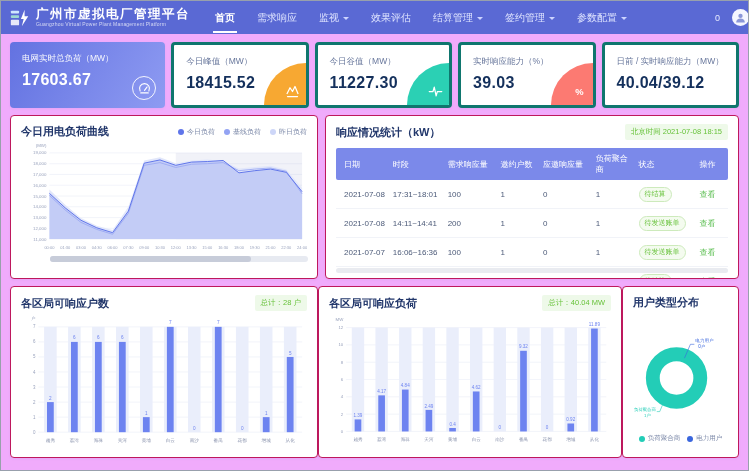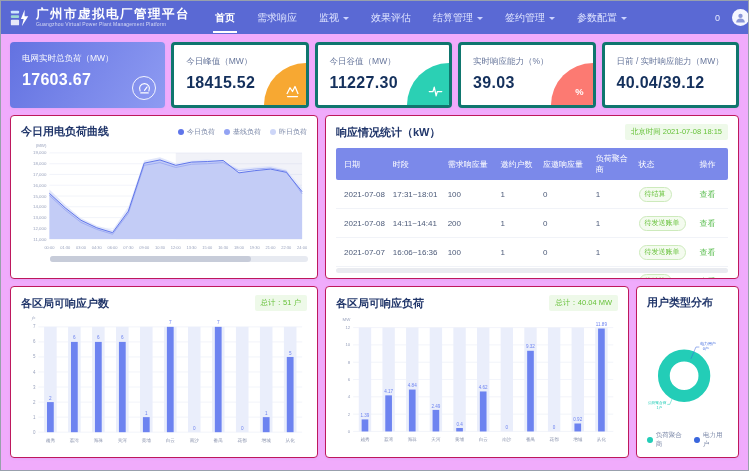--- a/index.html
+++ b/index.html
@@ -64,21 +64,21 @@
   thead th:first-child{padding-left:8px;border-radius:2px 0 0 2px;}
   thead th:last-child{border-radius:0 2px 2px 0;}
   tbody td{font-size:8px;color:#4c5a78;padding:6.5px 4px;border-bottom:1px solid #f1f3f8;white-space:nowrap;}
   tbody td:first-child{padding-left:8px;}
   .status-pill{display:inline-block;border:1px solid #cdeabc;background:#f4fbef;color:#67c23a;
                border-radius:8px;padding:1.5px 5px;font-size:7px;}
   .view-link{color:#54bb49;cursor:pointer;}
   .table-scrollbar{position:absolute;left:10px;right:10px;bottom:5px;height:5px;border-radius:3px;background:#e9ebf0;}
 
   
-  .bottom-row{display:flex;gap:7px;margin-top:7px;}
+  .bottom-row{display:flex;margin-top:7px;}
   .bar-panel{width:308px;height:172px;}
   .bar-panel.mid{width:304px;}
   .donut-panel{flex:1;height:172px;display:flex;flex-direction:column;}
   .donut-legend{display:flex;gap:7px;justify-content:center;margin-top:2px;}
   .donut-legend .legend-item{font-size:6.5px;}
   .chart-svg{display:block;width:100%;}
 </style>
 </head>
 <body>
 
@@ -326,21 +326,21 @@
             </tbody>
         </table>
         <div class="table-scrollbar"></div>
       </div>
     </section>
 
     <section class="bottom-row">
       <div class="panel bar-panel">
         <div class="panel-head">
           <h3>各区局可响应户数</h3>
-          <span class="green-badge">总计：51 户</span>
+          <span class="green-badge">总计：28 户</span>
         </div>
         <svg id="usersChart" class="chart-svg" style="height:138px" viewBox="0 0 296 136">
             <g>
               <line x1="18" x2="291" y1="122" y2="122" stroke="#eef1f8" stroke-width="0.8"></line>
               <text x="15" y="123.6" text-anchor="end" font-size="4.6" fill="#9aa3bd">0</text>
               <line x1="18" x2="291" y1="106.42857142857143" y2="106.42857142857143" stroke="#eef1f8" stroke-width="0.8"></line>
               <text x="15" y="108.02857142857142" text-anchor="end" font-size="4.6" fill="#9aa3bd">1</text>
               <line x1="18" x2="291" y1="90.85714285714286" y2="90.85714285714286" stroke="#eef1f8" stroke-width="0.8"></line>
               <text x="15" y="92.45714285714286" text-anchor="end" font-size="4.6" fill="#9aa3bd">2</text>
               <line x1="18" x2="291" y1="75.28571428571428" y2="75.28571428571428" stroke="#eef1f8" stroke-width="0.8"></line>

